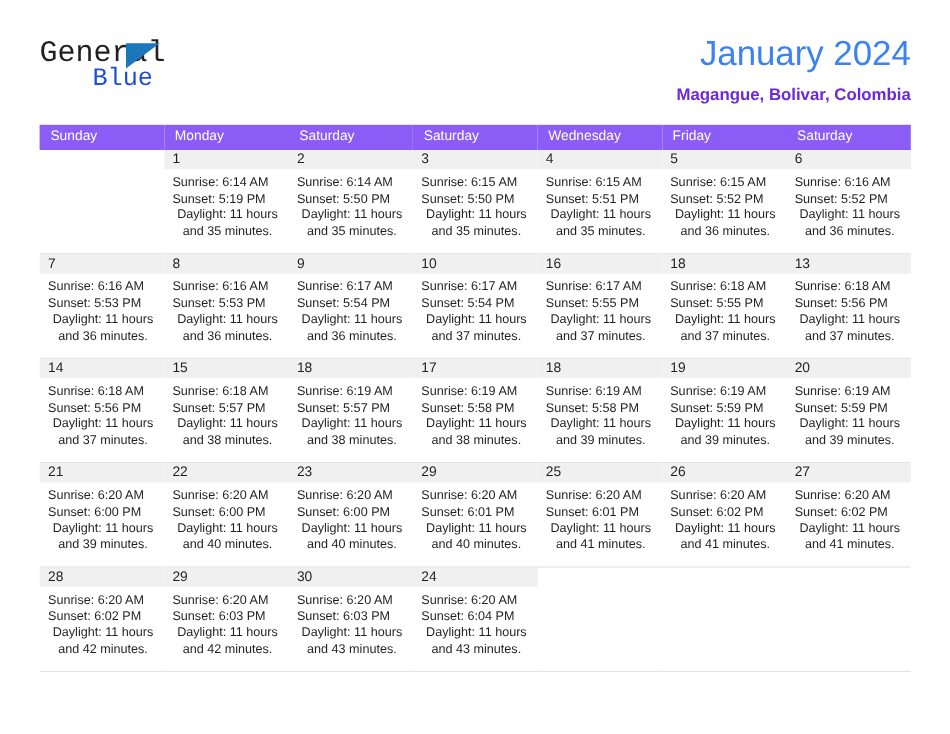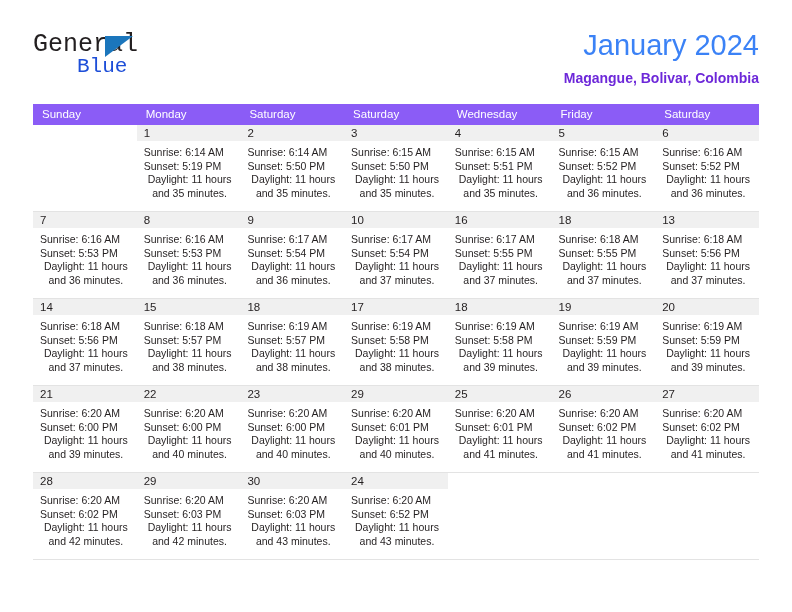--- a/index.html
+++ b/index.html
@@ -505,21 +505,21 @@
                 <div>Sunset: 6:03 PM</div>
                 <div class="daylight-line">Daylight: 11 hours and 43 minutes.</div>
               </div>
             </div>
           </td>
           <td>
             <div class="cell-inner">
               <div class="daynum-band">24</div>
               <div class="cell-lines">
                 <div>Sunrise: 6:20 AM</div>
-                <div>Sunset: 6:52 PM</div>
+                <div>Sunset: 6:04 PM</div>
                 <div class="daylight-line">Daylight: 11 hours and 43 minutes.</div>
               </div>
             </div>
           </td>
           <td>
             <div class="cell-inner cell-blank">
               <div class="daynum-band"></div>
             </div>
           </td>
           <td>

